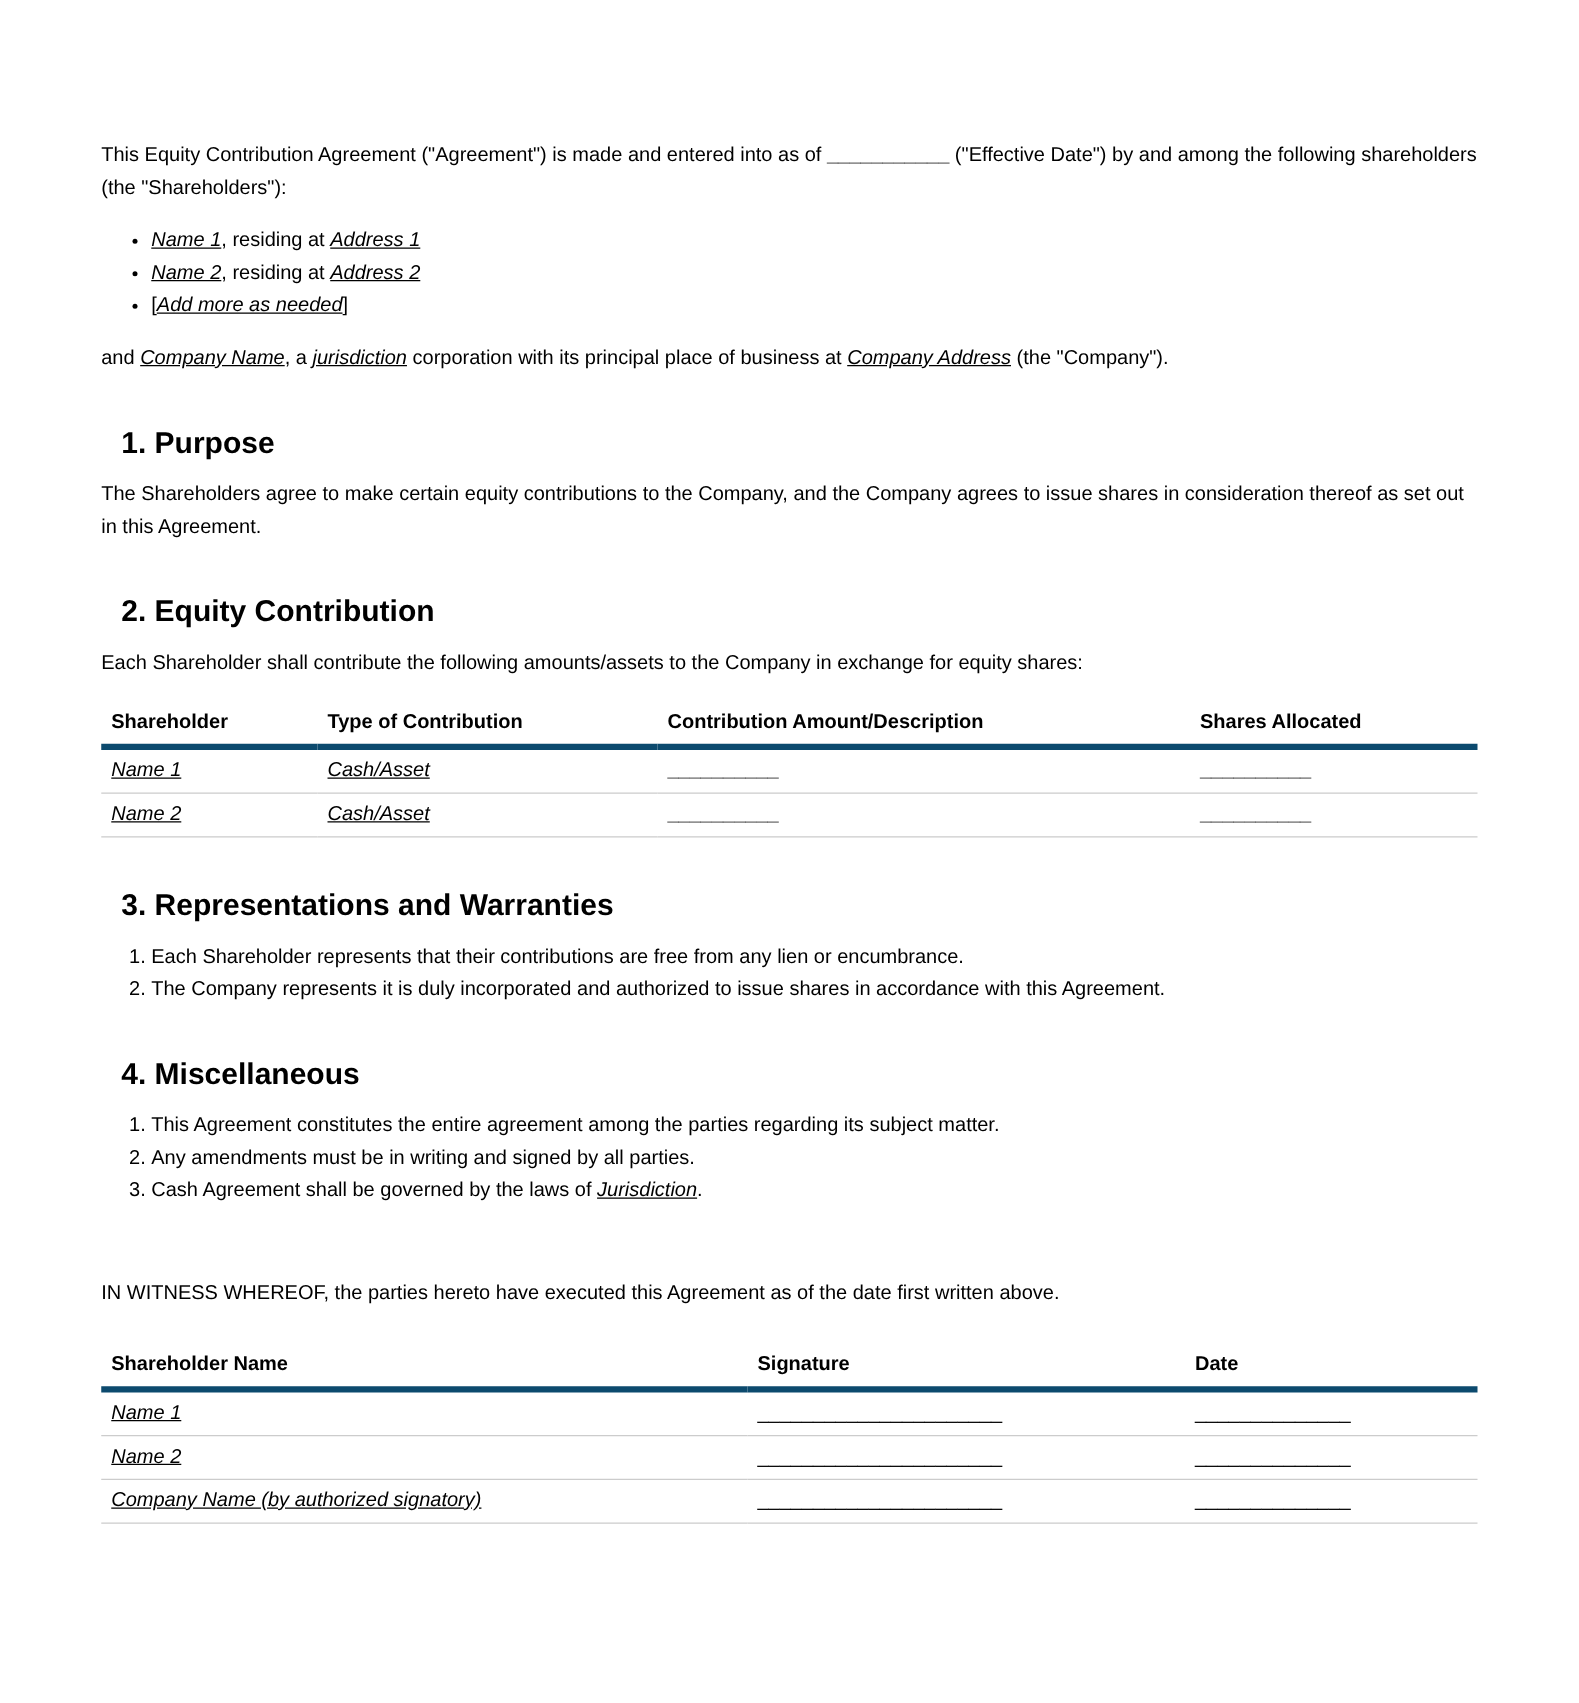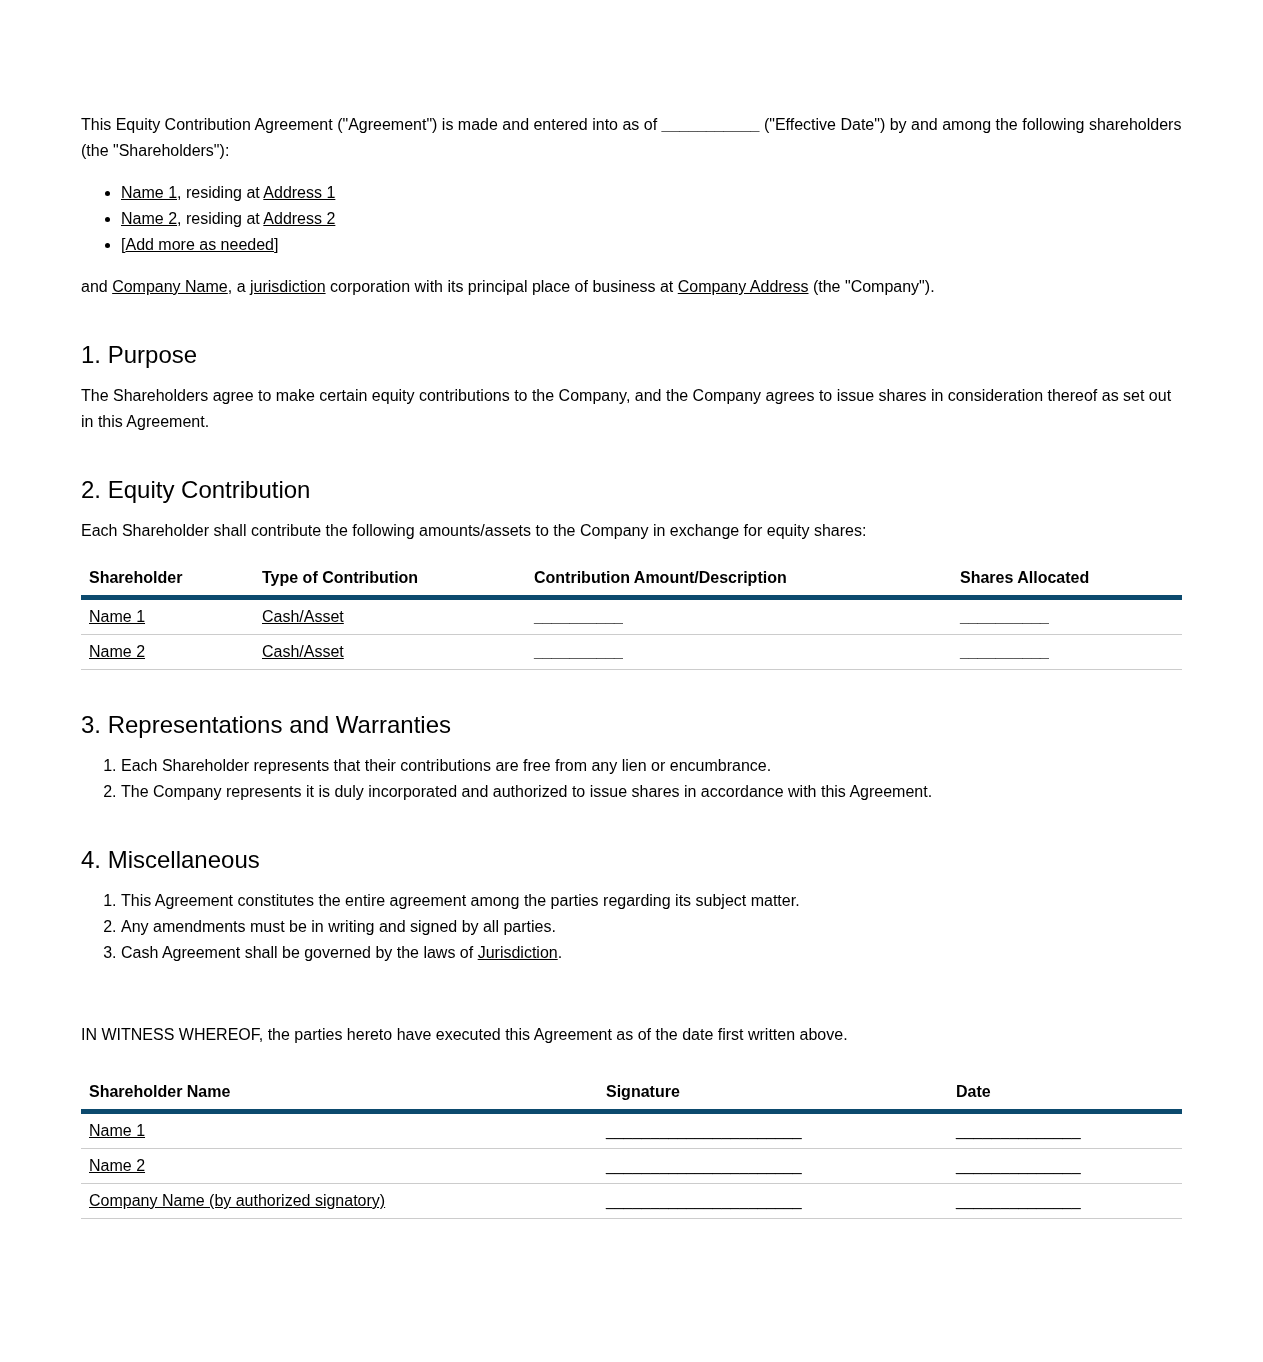--- a/index.html
+++ b/index.html
@@ -8,24 +8,24 @@
     color: #000;
     font-size: 16px;
     width: 1263px;
   }
   .page { padding: 112px 81px 100px 81px; }
   h1 {
     font-size: 32px; font-weight: bold; text-align: center;
     margin: 0 0 32px 0; line-height: 40px;
   }
   p { margin: 0 0 16px 0; line-height: 26px; }
-  h2 { font-size: 24px; font-weight: normal; margin: 40px 0 13px 0; line-height: 30px; }
+  h2 { font-size: 24px; font-weight: bold; margin: 40px 0 13px 16px; line-height: 30px; }
   ul, ol { margin: 0 0 16px 0; padding-left: 40px; }
   li { line-height: 26px; }
-  .u { text-decoration: underline; }
+  .u { text-decoration: underline; font-style: italic; }
   .blank { font-weight: bold; }
   table { width: 100%; border-collapse: collapse; margin: 17px 0 0 0; }
   th { text-align: left; font-weight: bold; padding: 8px 8px; line-height: 18px; border-bottom: 5px solid #0c4a6e; }
   td { padding: 8px 8px; line-height: 18px; border-bottom: 1px solid #cccccc; }
   .witness { margin-top: 56px; }
 </style>
 </head>
 <body>
 
 <div class="page">

